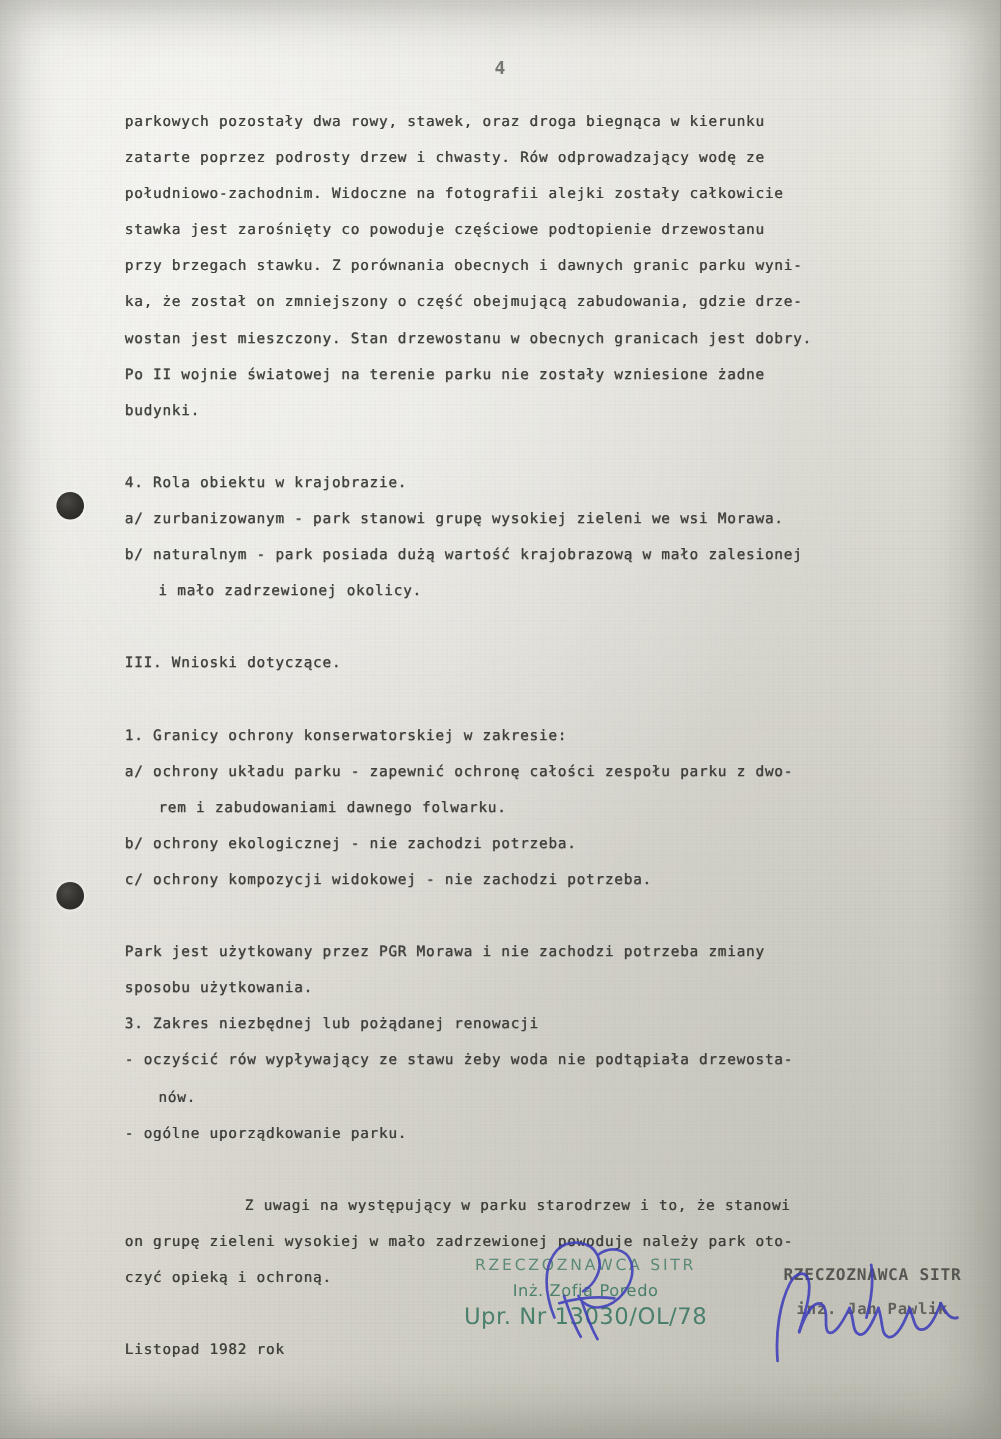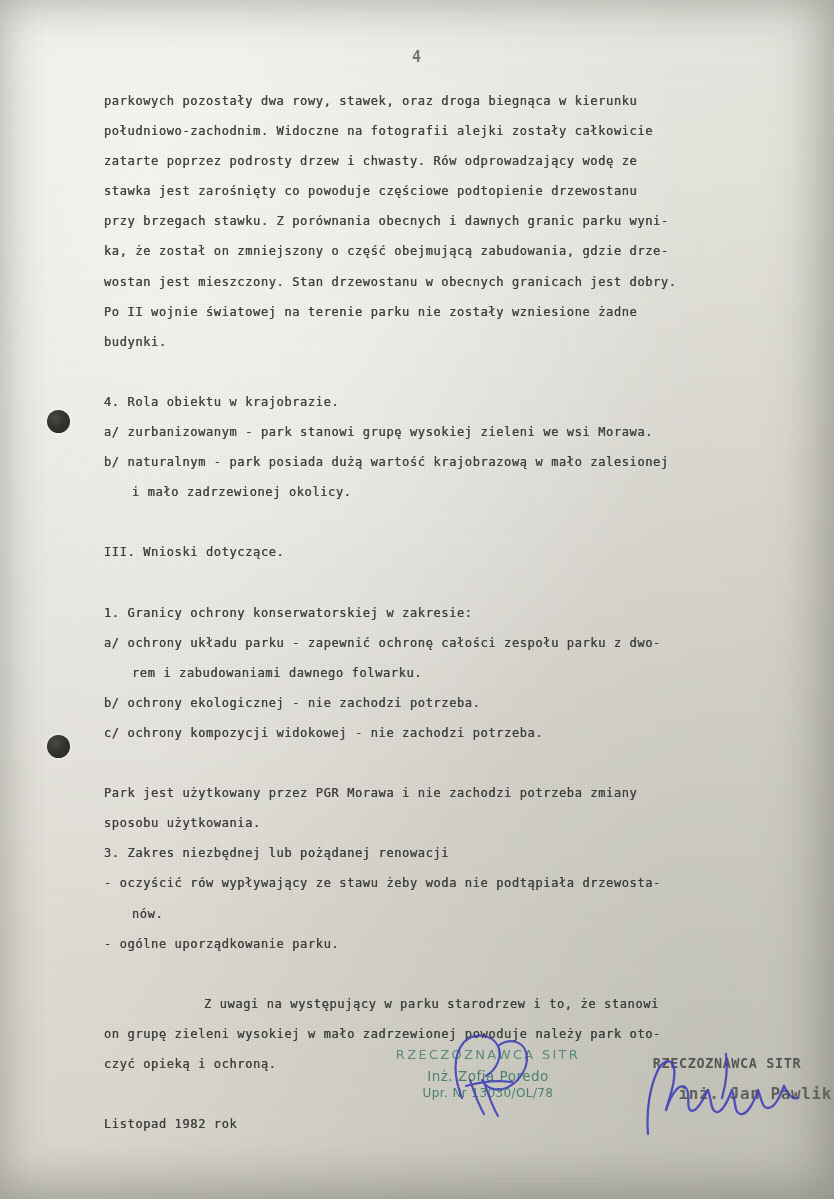--- a/index.html
+++ b/index.html
@@ -106,48 +106,47 @@
     opacity: 0.80;
     white-space: nowrap;
   }
   .stamp-left .s-name {
     font-size: 13.5px;
     letter-spacing: 0.5px;
     margin-top: 6px;
     opacity: 0.92;
   }
   .stamp-left .s-lic {
-    font-size: 12px;
+    font-size: 19px;
     letter-spacing: 0.4px;
     margin-top: 2px;
     opacity: 0.92;
   }
 
   .stamp-right {
     left: 622px;
     top: 1055px;
     width: 210px;
     color: #3c3c3a;
     font-family: "DejaVu Sans Mono", "Liberation Mono", monospace;
   }
   .stamp-right .s-title {
     font-size: 13.5px;
     letter-spacing: 0.6px;
     font-weight: 700;
     opacity: 0.80;
     white-space: nowrap;
   }
   .stamp-right .s-name {
-    font-size: 16px;
+    font-size: 13px;
     letter-spacing: 0.6px;
     font-weight: 700;
     margin-top: 13px;
     opacity: 0.72;
     white-space: nowrap;
-    text-align: right;
   }
 
   .sig {
     position: absolute;
     pointer-events: none;
   }
   .sig-left { left: 440px; top: 1030px; }
   .sig-right { left: 632px; top: 1048px; }
 </style>
 </head>
@@ -158,22 +157,22 @@
   <div class="grain"></div>
 
   <div class="page-number">4</div>
 
   <div class="punch" style="left:47px; top:410px;"></div>
   <div class="punch" style="left:47px; top:735px;"></div>
 
   <div class="body-text">
 
     <div class="ln">parkowych pozostały dwa rowy, stawek, oraz droga biegnąca w kierunku</div>
+    <div class="ln">zatarte poprzez podrosty drzew i chwasty. Rów odprowadzający wodę ze</div>
     <div class="ln">południowo-zachodnim. Widoczne na fotografii alejki zostały całkowicie</div>
-    <div class="ln">zatarte poprzez podrosty drzew i chwasty. Rów odprowadzający wodę ze</div>
     <div class="ln">stawka jest zarośnięty co powoduje częściowe podtopienie drzewostanu</div>
     <div class="ln">przy brzegach stawku. Z porównania obecnych i dawnych granic parku wyni-</div>
     <div class="ln">ka, że został on zmniejszony o część obejmującą zabudowania, gdzie drze-</div>
     <div class="ln">wostan jest mieszczony. Stan drzewostanu w obecnych granicach jest dobry.</div>
     <div class="ln">Po II wojnie światowej na terenie parku nie zostały wzniesione żadne</div>
     <div class="ln">budynki.</div>
 
     <div class="ln blank">&nbsp;</div>
 
     <div class="ln">4. Rola obiektu w krajobrazie.</div>

